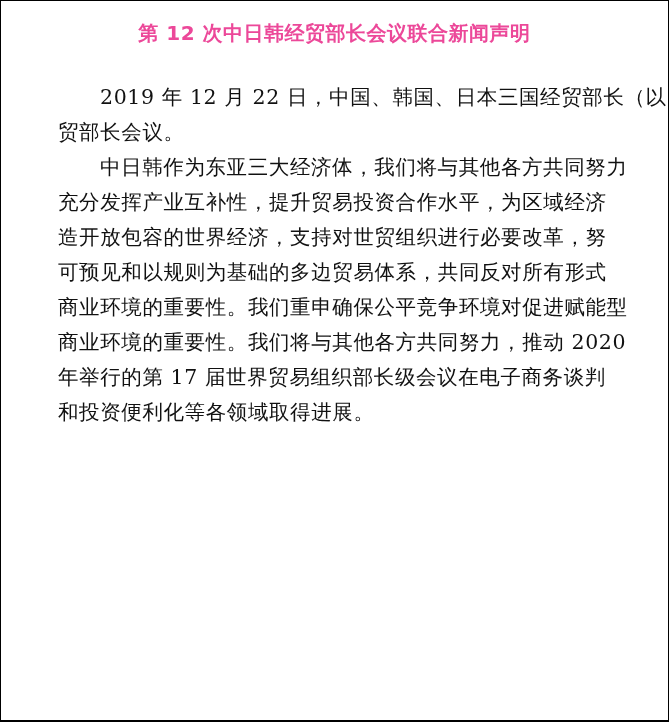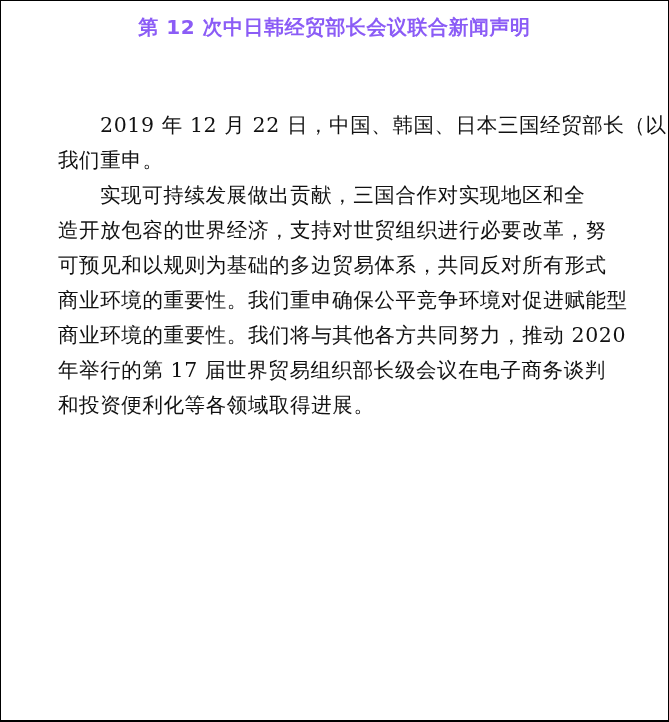--- a/index.html
+++ b/index.html
@@ -18,34 +18,34 @@
       height: 722px;
       box-sizing: border-box;
       border: 1px solid #000000;
       border-bottom: 2px solid #000000;
       background: #ffffff;
       font-family: "DejaVu Serif", "Liberation Serif", serif;
       color: #111111;
     }
     .title {
       position: absolute;
-      top: 12px;
+      top: 18px;
       left: 0;
       width: 100%;
       text-align: center;
       font-family: "DejaVu Sans", "Liberation Sans", sans-serif;
       font-weight: bold;
       font-size: 20px;
       line-height: 28px;
       letter-spacing: 0.5px;
-      color: #8b5cf6;
+      color: #ec4899;
     }
     .body-text {
       position: absolute;
-      top: 107px;
+      top: 79px;
       left: 57px;
       width: 600px;
     }
     .line {
       display: block;
       font-size: 20.5px;
       line-height: 35px;
       height: 35px;
       white-space: nowrap;
       letter-spacing: 0.6px;
@@ -59,25 +59,26 @@
   </style>
 </head>
 <body>
 
 <div class="page">
   <div class="title">第 12 次中日韩经贸部长会议联合新闻声明</div>
 
   <div class="body-text">
     <div class="paragraph">
       <span class="line indent">2019 年 12 月 22 日，中国、韩国、日本三国经贸部长（以</span>
-      <span class="line">我们重申。</span>
+      <span class="line">贸部长会议。</span>
     </div>
     <div class="para-gap"></div>
     <div class="paragraph">
-      <span class="line indent">实现可持续发展做出贡献，三国合作对实现地区和全</span>
+      <span class="line indent">中日韩作为东亚三大经济体，我们将与其他各方共同努力</span>
+      <span class="line">充分发挥产业互补性，提升贸易投资合作水平，为区域经济</span>
       <span class="line">造开放包容的世界经济，支持对世贸组织进行必要改革，努</span>
       <span class="line">可预见和以规则为基础的多边贸易体系，共同反对所有形式</span>
       <span class="line">商业环境的重要性。我们重申确保公平竞争环境对促进赋能型</span>
       <span class="line">商业环境的重要性。我们将与其他各方共同努力，推动 2020</span>
       <span class="line">年举行的第 17 届世界贸易组织部长级会议在电子商务谈判</span>
       <span class="line">和投资便利化等各领域取得进展。</span>
     </div>
   </div>
 </div>
 

